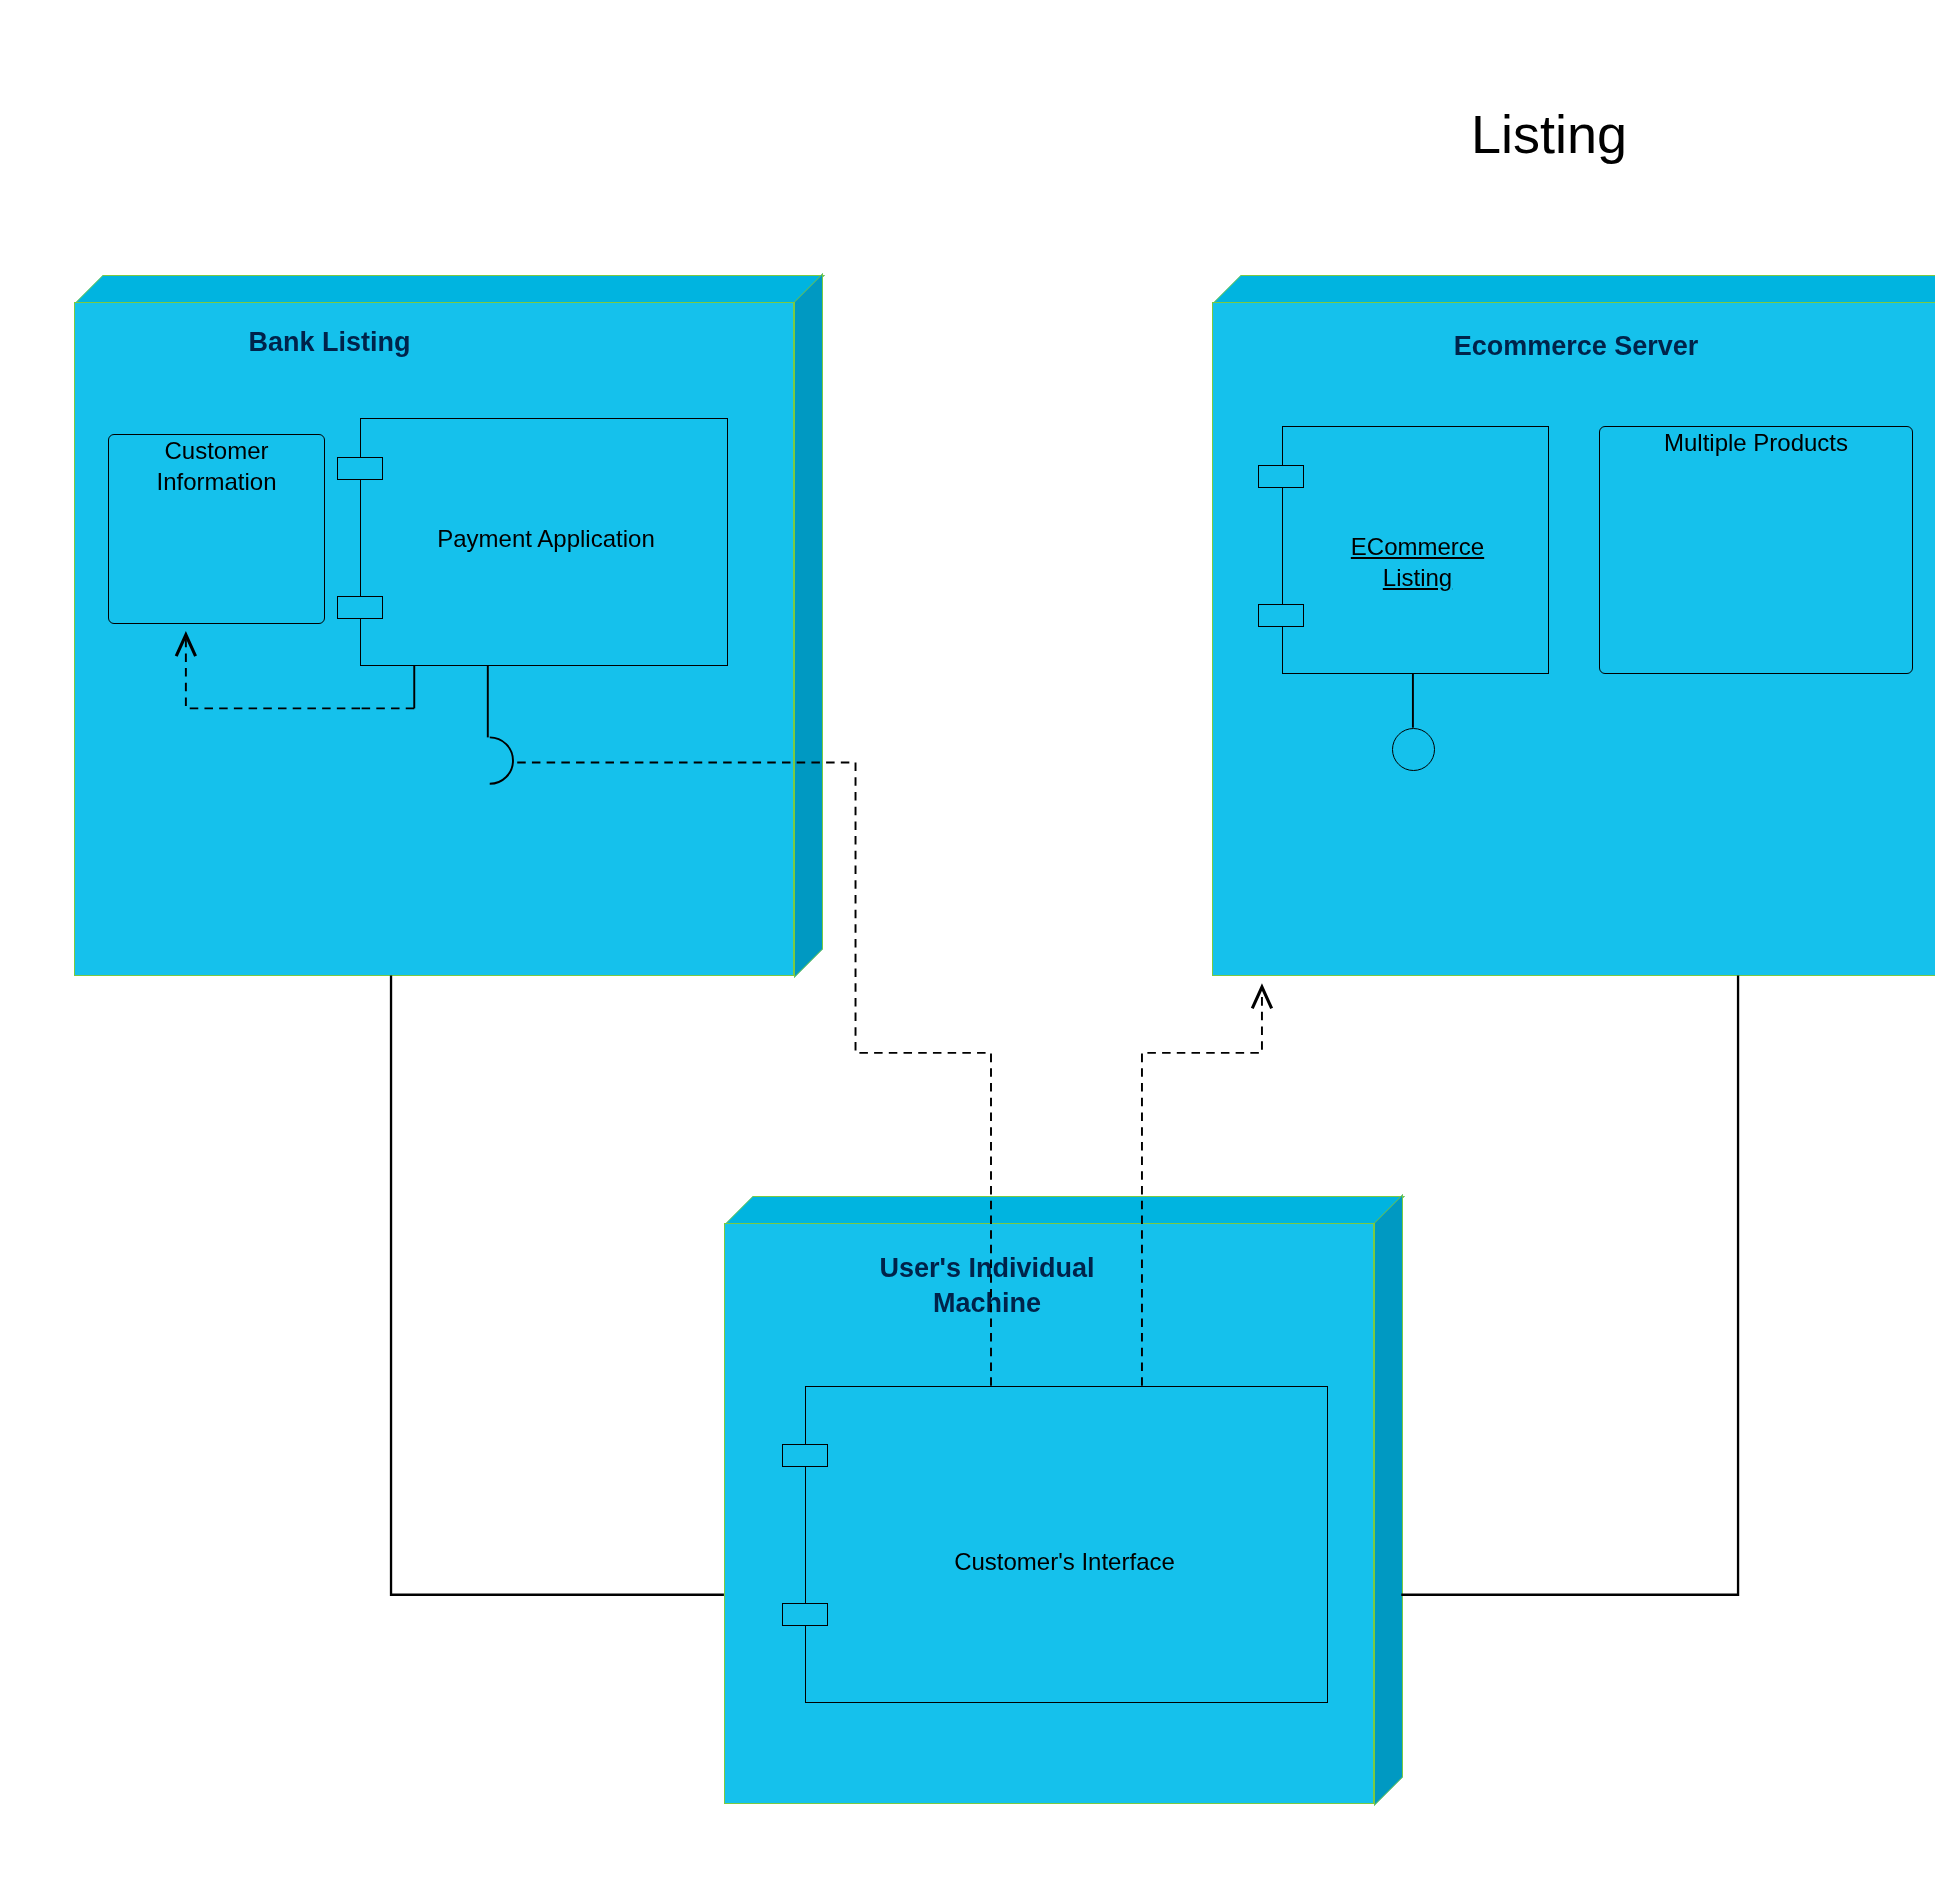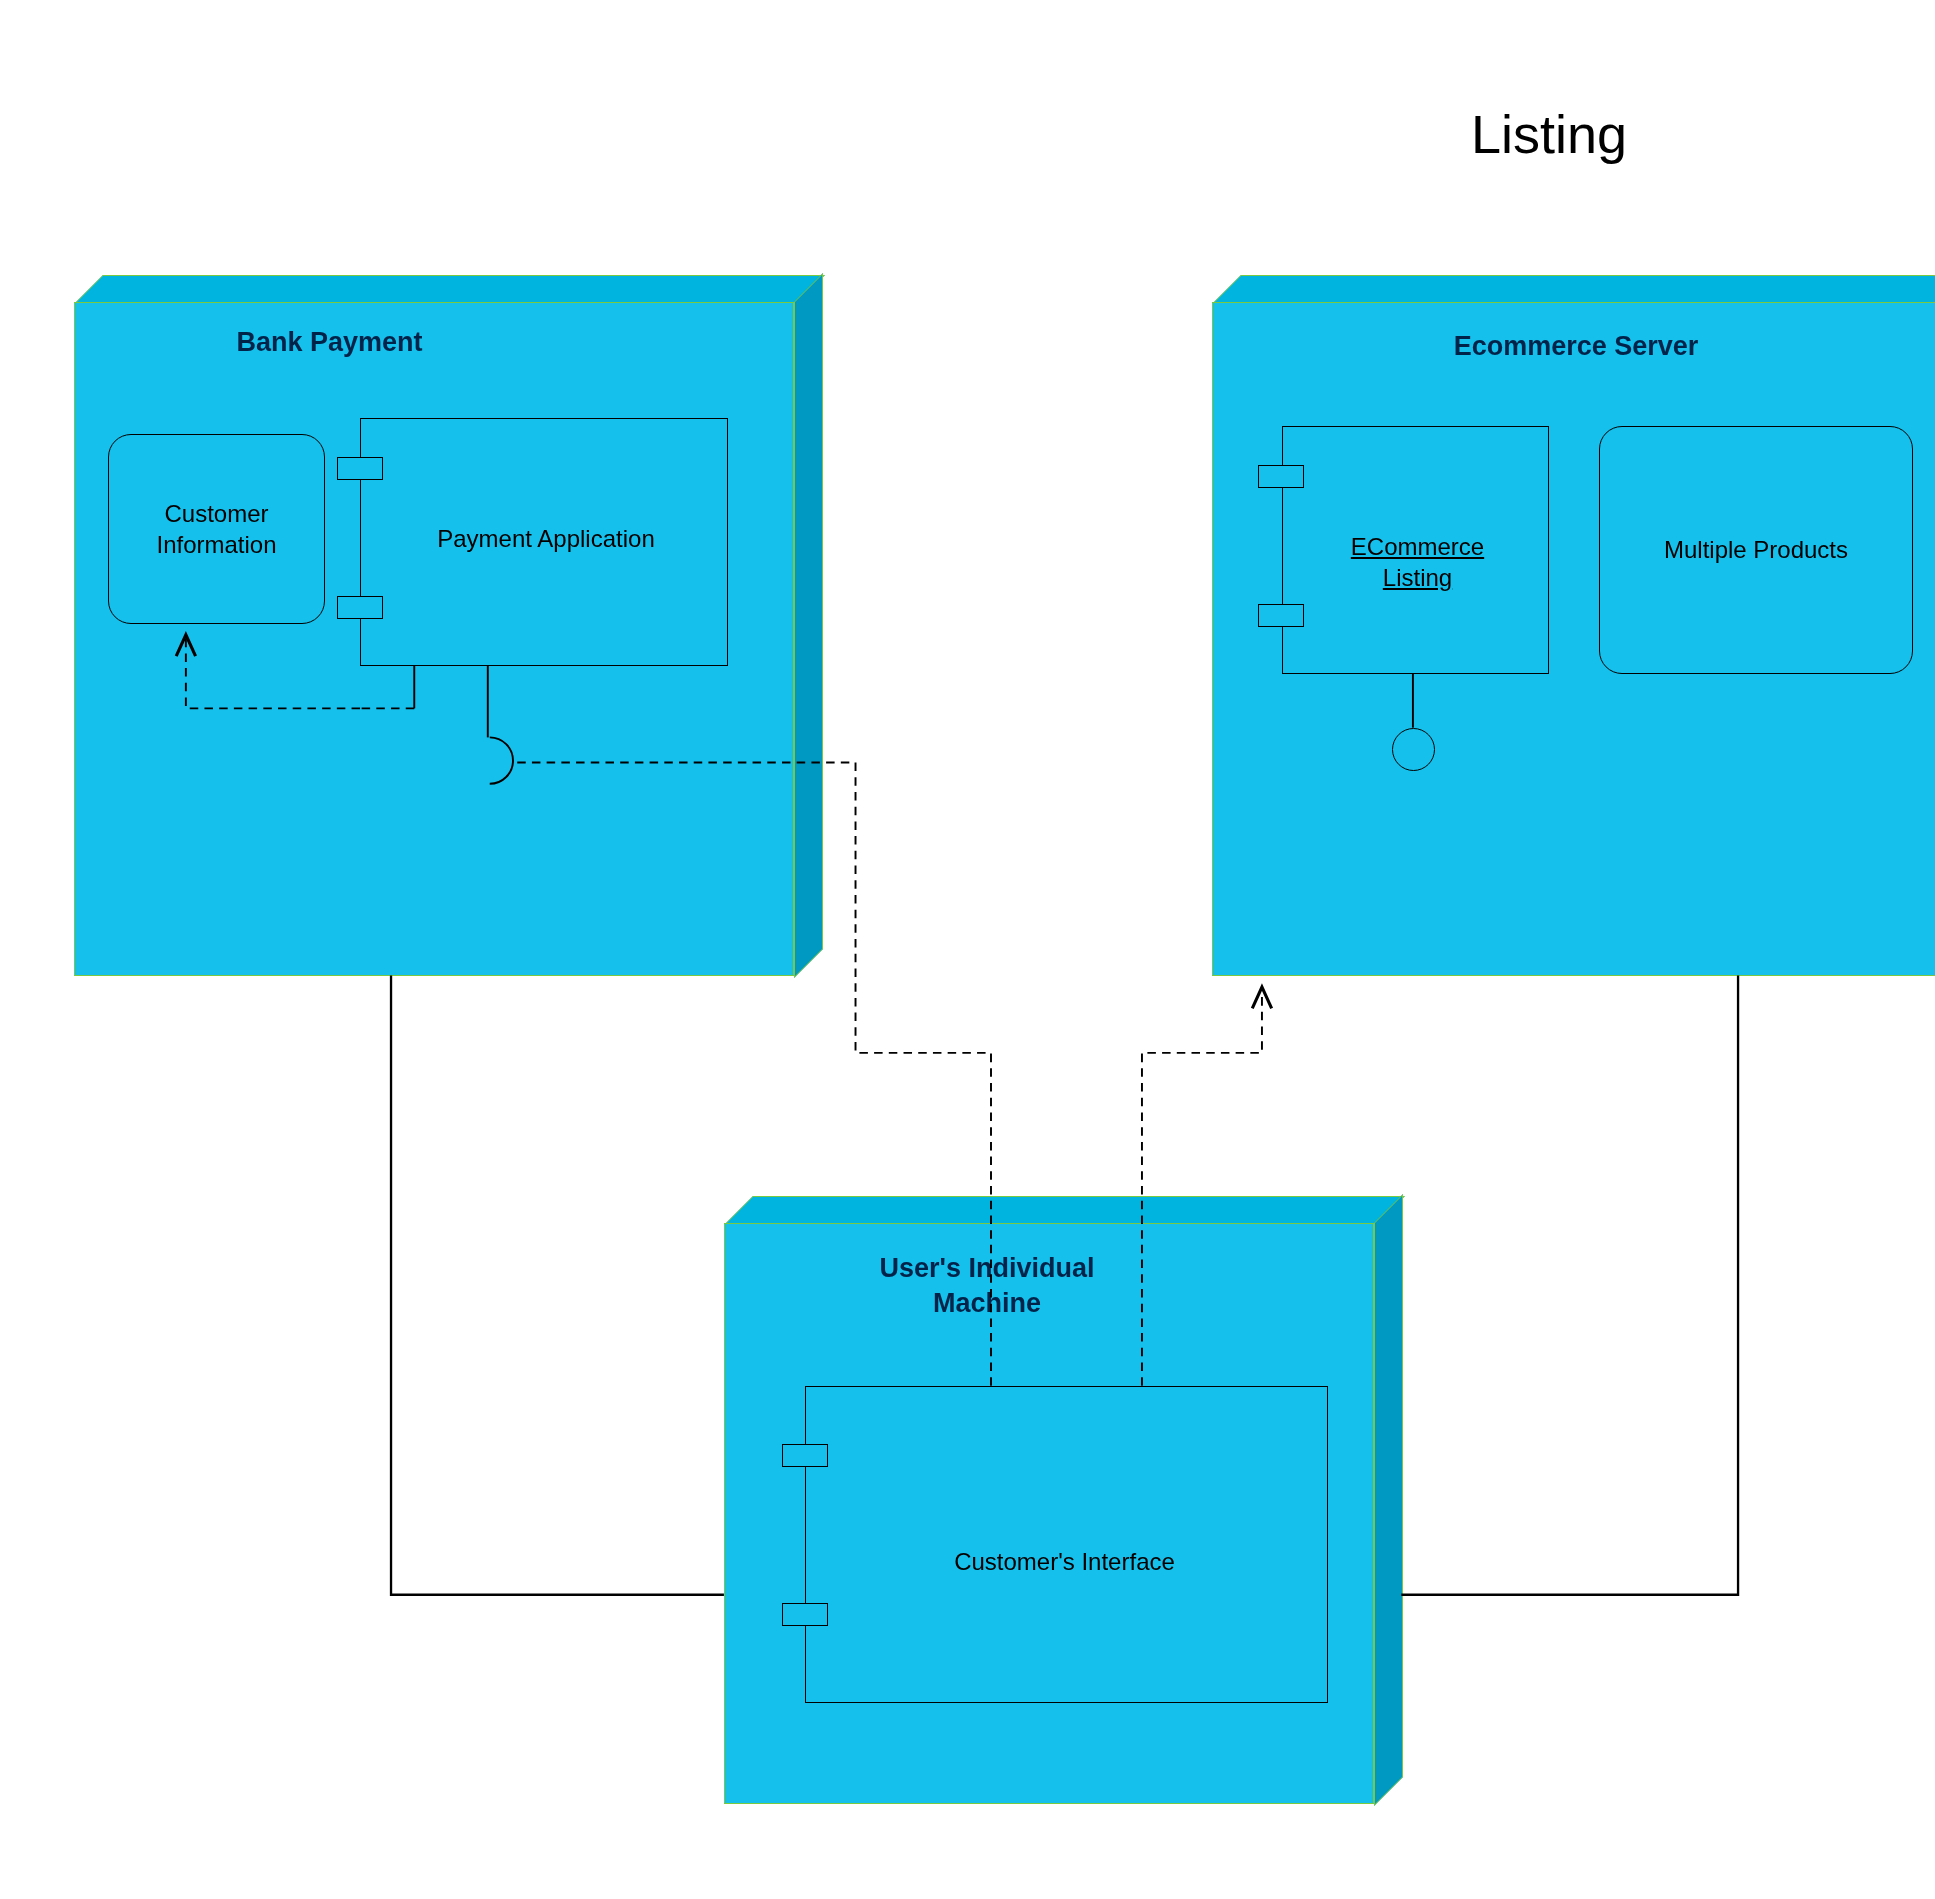--- a/index.html
+++ b/index.html
@@ -47,24 +47,23 @@
     position: absolute;
     font-weight: bold;
     font-size: 27px;
     color: #00234a;
     text-align: center;
     line-height: 1.3;
   }
   .box {
     position: absolute;
     border: 1.9px solid #000;
-    border-radius: 23px;
+    border-radius: 6px;
     box-sizing: border-box;
     display: flex;
-    align-items: center;
     justify-content: center;
     text-align: center;
     font-size: 24px;
     color: #000;
     line-height: 1.3;
   }
   .component {
     position: absolute;
     border: 1.9px solid #000;
     box-sizing: border-box;
@@ -103,21 +102,21 @@
 <body>
 
 <div class="canvas">
 
   <div class="title" style="left:1394px; top:101px; width:310px;">Listing</div>
 
   <div class="node3d">
     <div class="top" style="left:74px; top:275px; width:720px; height:27px;"></div>
     <div class="side" style="left:794px; top:302px; width:27px; height:674px;"></div>
     <div class="front" style="left:74px; top:302px; width:720px; height:674px;"></div>
-    <div class="node-title" style="left:194px; top:325px; width:271px;">Bank Payment</div>
+    <div class="node-title" style="left:194px; top:325px; width:271px;">Bank Listing</div>
 
     <div class="box" style="left:108px; top:434px; width:217px; height:190px;">
       <span>Customer<br>Information</span>
     </div>
 
     <div class="component" style="left:360px; top:418px; width:368px; height:248px;"></div>
     <div class="tab" style="left:337px; top:457px;"></div>
     <div class="tab" style="left:337px; top:596px;"></div>
     <div class="component-label" style="left:372px; top:523px; width:348px;">Payment Application</div>
 

